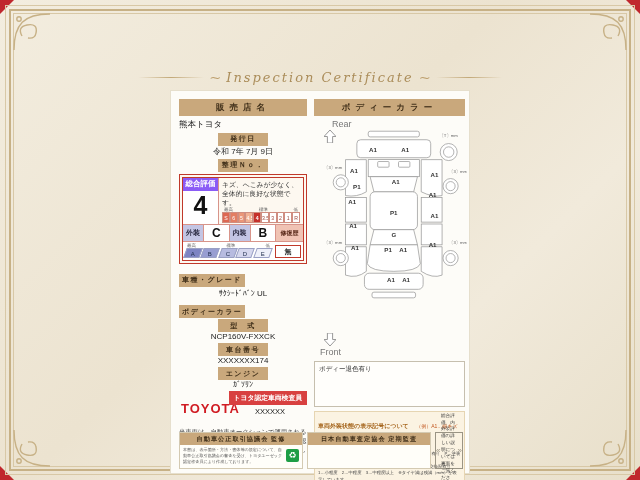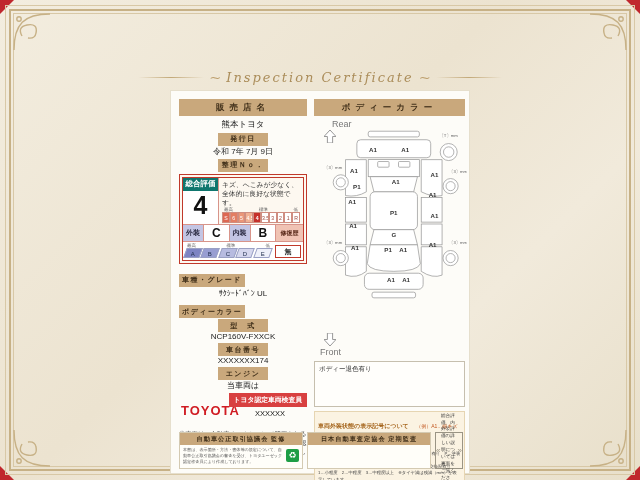--- a/index.html
+++ b/index.html
@@ -31,33 +31,33 @@
   .sub-tilde::before { content:"\2053"; color:#bd9f6d; font-size:10px; }
   .subtitle { font-family:"DejaVu Serif","Liberation Serif",serif; font-style:italic;
     font-size:13px; color:#ab8d5a; letter-spacing:2px; }
   
   .panel { position:absolute; left:170px; top:90px; width:300px; height:384px;
     background:#fdfcf8; border:1px solid #e6dfcd; }
   .col-left  { position:absolute; left:8px; top:8px; width:128px; }
   .col-right { position:absolute; left:143px; top:8px; width:151px; }
   .colhdr { background:#c9a87c; color:#41301a; font-weight:bold; font-size:8.5px;
     text-align:center; letter-spacing:5px; padding:2.5px 0 2px; }
-  .dealer-name { text-align:center; font-size:8.5px; color:#222; padding:3px 0 2px; }
+  .dealer-name { font-size:8.5px; color:#222; padding:3px 0 2px; }
   .frow { display:flex; align-items:center; margin-bottom:2px;flex-direction:column; }
   .flabel { background:#c9a87c; color:#41301a; font-size:7px; font-weight:bold;
     padding:1.5px 3px; letter-spacing:1.5px; min-width:50px; text-align:center; display:inline-block; }
   .fval-inline { flex:1; text-align:center; font-size:8px; color:#222; }
   .fblock { margin-bottom:1px; }
   .fblock .fval { text-align:center; font-size:8px; color:#222; padding:2px 0 1px; }
   
   .evalbox { border:1px solid #c0392b; padding:2px; margin:2px 0 4px; background:#fdf8f0; }
   .evalbox-inner { border:1px solid #c0392b; }
   .eval-top { display:flex; border-bottom:1px solid #d8948a; }
   .eval-left { width:36px; border-right:1px solid #d8948a; background:#fff; }
-  .eval-tag { background:#0f766e; color:#fff; font-size:7.5px; font-weight:bold; text-align:center; padding:1.5px 0; }
+  .eval-tag { background:#8b5cf6; color:#fff; font-size:7.5px; font-weight:bold; text-align:center; padding:1.5px 0; }
   .eval-score { font-size:25px; font-weight:bold; color:#111; text-align:center; line-height:28px; }
   .eval-right { flex:1; padding:2px 3px 0; }
   .eval-comment { font-size:6.8px; color:#333; line-height:1.35; min-height:20px; }
   .scale-labels { display:flex; justify-content:space-between; font-size:4.5px; color:#666; padding:0 2px; }
   .scale-cells { display:flex; margin-bottom:1px; }
   .scell { flex:1; border:0.5px solid #cf8d80; font-size:5.2px; text-align:center;
     line-height:10px; height:11px; color:#9c4a3e; background:#fff; overflow:hidden; }
   .scell.filled { color:#fff; }
   .scell.sel { background:#c5302a !important; color:#fff; font-weight:bold; }
   .eval-mid { display:flex; border-bottom:1px solid #d8948a; height:17px; }
@@ -247,21 +247,21 @@
           <div class="frow">
             <span class="flabel">型　式</span>
             <span class="fval-inline">NCP160V-FXXCK</span>
           </div>
           <div class="frow">
             <span class="flabel">車台番号</span>
             <span class="fval-inline">XXXXXXX174</span>
           </div>
           <div class="frow">
             <span class="flabel">エンジン</span>
-            <span class="fval-inline">当車両は</span>
+            <span class="fval-inline">ｶﾞｿﾘﾝ</span>
           </div>
         </div>
 
       <div class="brand-row">
         <span class="brand">TOYOTA</span>
         <span class="badge">トヨタ認定車両検査員</span>
         <span class="inspector-no">XXXXXX</span>
       </div>
       <div class="disclaimer">当車両は、自動車オークションで運用される車両評価基準に沿い、トヨタユーゼックが認定した検査員が厳正に検査・評価いたしました。</div>
     </div>

